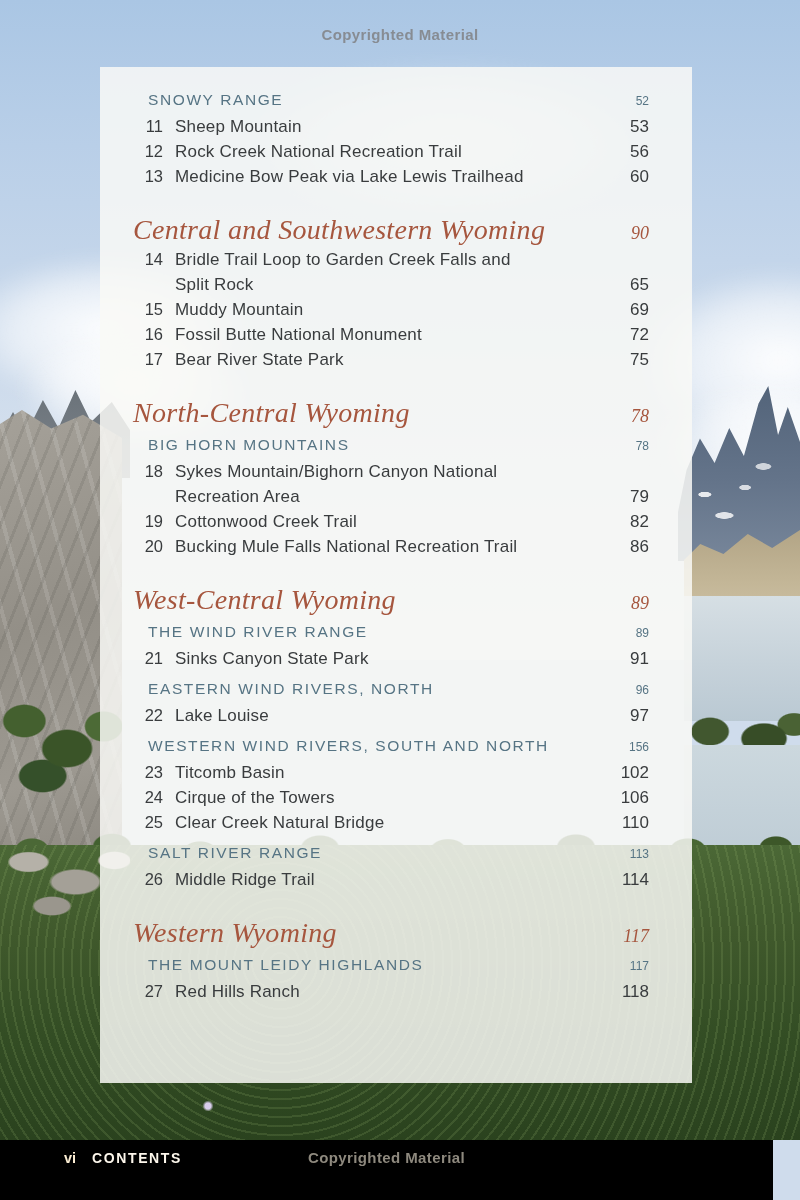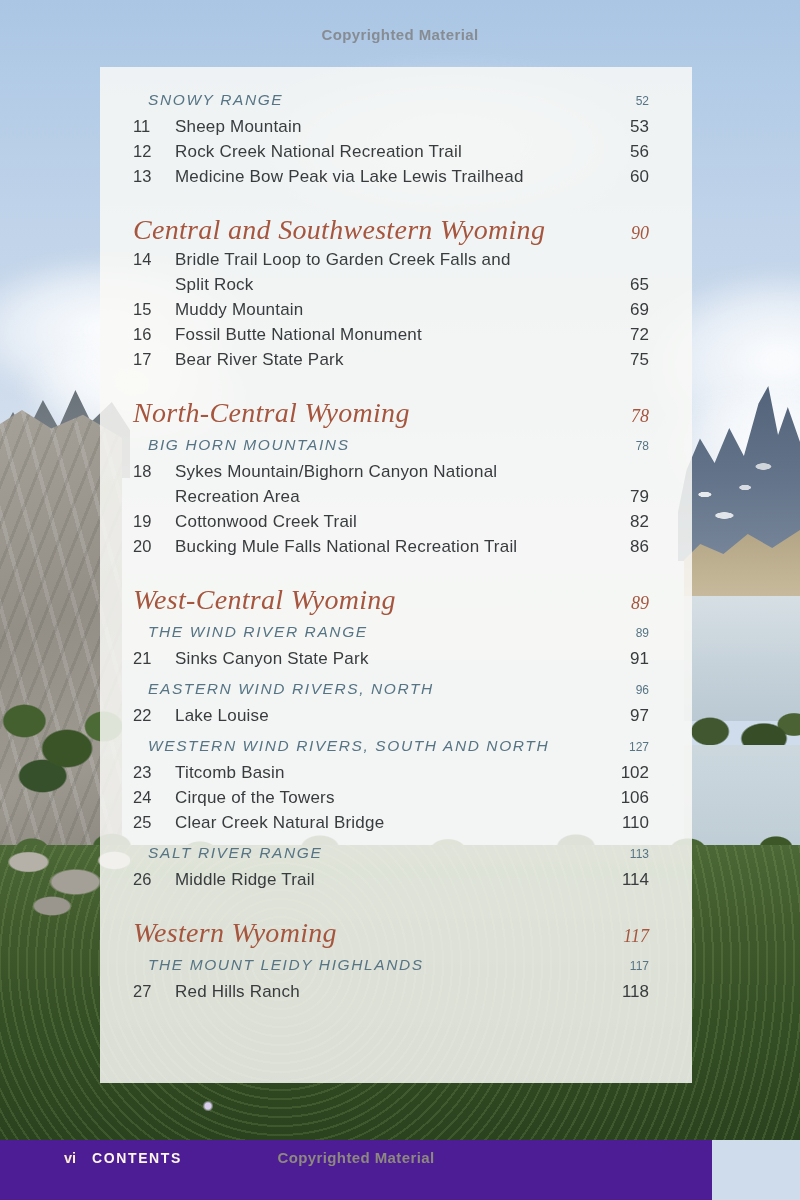--- a/index.html
+++ b/index.html
@@ -90,45 +90,45 @@
 
   
   .panel { position:absolute; left:100px; top:67px; width:592px; height:1016px;
     background:rgba(249,249,246,0.85); }
   .toc { padding:20px 43px 0 33px; }
 
   .row { display:flex; align-items:baseline; }
   .page { flex:none; min-width:36px; text-align:right; }
 
   .b-entry { line-height:25px; font-size:17px; color:#393c3e; }
-  .b-entry .num { flex:none; width:30px; text-align:left; margin-right:12px;
+  .b-entry .num { flex:none; width:30px; text-align:right; margin-right:12px;
     font-size:16.5px; color:#393c3e; }
   .elines { flex:1; display:flex; flex-direction:column; }
   .eline { display:flex; align-items:baseline;gap:48px; }
   .etext { flex:1; letter-spacing:.2px; }
   .b-entry .page { color:#393c3e; }
 
   .b-range { line-height:25px; margin-top:5px; }
   .toc > .b-range:first-child { margin-top:0; }
   .range-label { flex:1; padding-left:15px; font-size:15.5px; font-weight:500;
-    letter-spacing:1.6px; color:#567484;font-style:italic; }
+    letter-spacing:1.6px; color:#567484; }
   .range-page { font-size:12px; color:#567484; }
 
   .b-region { line-height:27px; margin-top:27px;
     font-family:"Liberation Serif", serif; font-style:italic; }
   .b-region + .b-range { margin-top:2px; }
   .region-label { flex:1; font-size:28px; color:#a6563e; letter-spacing:.3px; }
   .region-page { font-size:18px; color:#a6563e; }
 
   
   .top-copyright { position:absolute; top:26px; left:0; width:800px; text-align:center;
     font-size:15px; font-weight:700; letter-spacing:.4px; color:#878c93; }
 
-  .footer-bar { position:absolute; left:0; bottom:0; width:712px; height:60px;
-    background:#4c1d95;padding-left:18px; }
+  .footer-bar { position:absolute; left:0; bottom:0; width:773px; height:60px;
+    background:#000000;padding-left:18px; }
   .footer-left { position:absolute; left:64px; top:10px; display:flex; align-items:baseline; }
   .footer-pagenum { font-size:14.5px; font-weight:700; color:#fceed4; margin-right:16px; }
   .footer-label { font-size:14px; font-weight:600; letter-spacing:1.6px; color:#fdf7ec; }
   .footer-copyright { position:absolute; left:50%; top:9px; transform:translateX(-50%);
     font-size:15px; font-weight:700; letter-spacing:.4px; color:#8e897e; }
 </style>
 </head>
 <body>
 
 <div class="bg">
@@ -295,21 +295,21 @@
         <span class="num">22</span>
         <div class="elines">
           <div class="eline">
             <span class="etext">Lake Louise</span>
             <span class="page">97</span>
           </div>
         </div>
       </div>
       <div class="row b-range">
         <span class="range-label">WESTERN WIND RIVERS, SOUTH AND NORTH</span>
-        <span class="page range-page">127</span>
+        <span class="page range-page">156</span>
       </div>
       <div class="row b-entry">
         <span class="num">23</span>
         <div class="elines">
           <div class="eline">
             <span class="etext">Titcomb Basin</span>
             <span class="page">102</span>
           </div>
         </div>
       </div>

